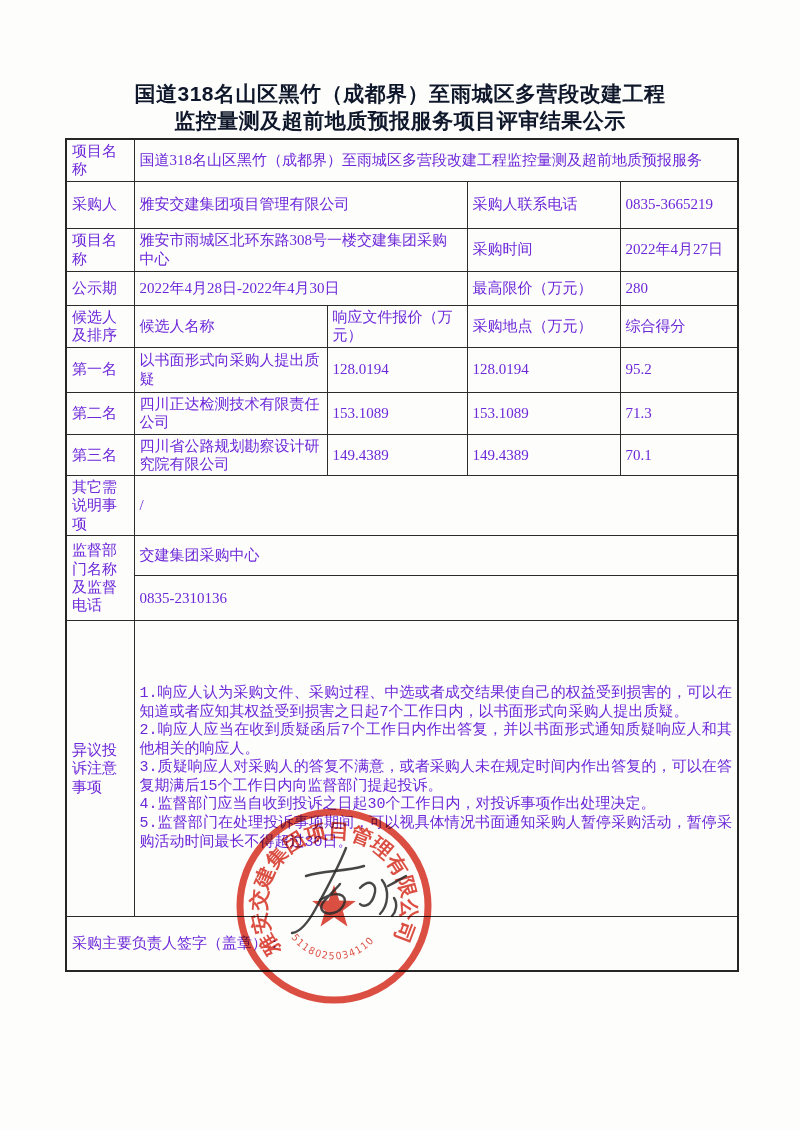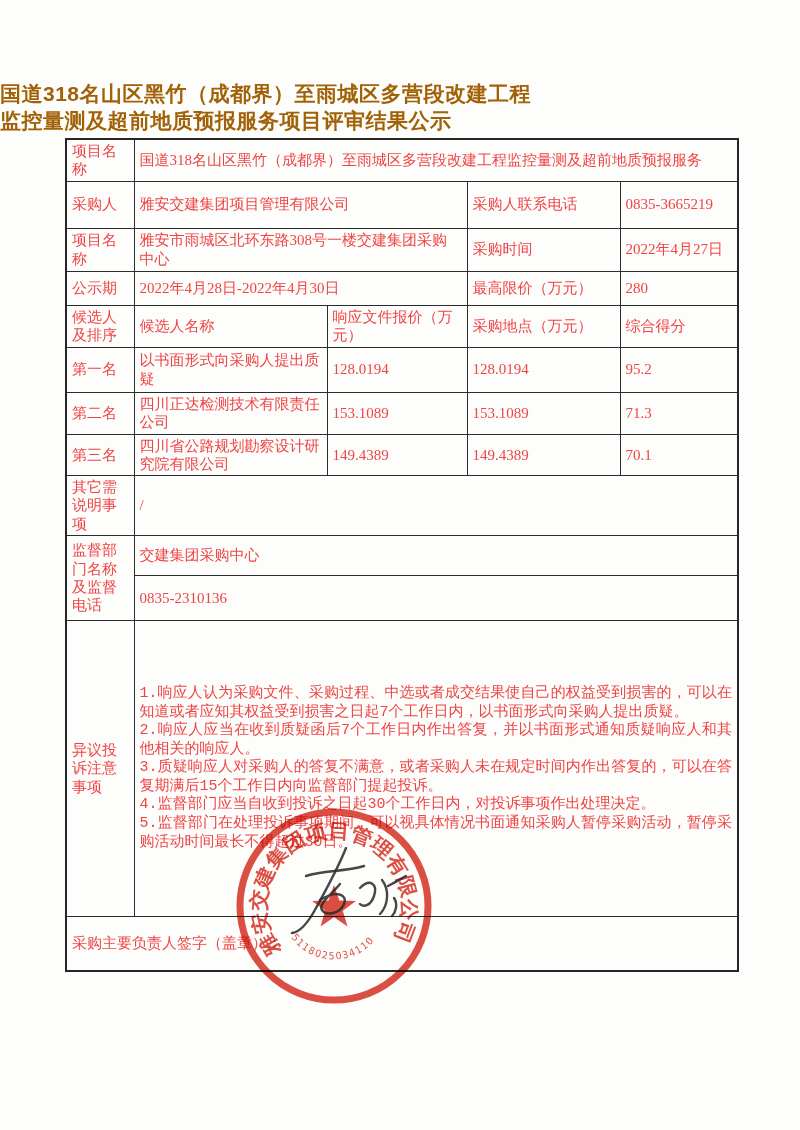--- a/index.html
+++ b/index.html
@@ -6,29 +6,29 @@
   .page {
     position:relative;
     width:800px; height:1130px;
     background:#fdfdfc;
     font-family:"Liberation Serif", serif;
     color:#1c1c1c;
     overflow:hidden;
   }
   .title {
     position:absolute; top:80px; left:0; right:0;
-    text-align:left;
+    text-align:center;
     font-family:"Liberation Sans", sans-serif;
     font-weight:bold; font-size:21px; line-height:27px;
-    letter-spacing:0.5px; color:#a16207;
+    letter-spacing:0.5px; color:#0f172a;
   }
   table.doc {
     position:absolute; left:65px; top:138px; width:672px;
     border-collapse:collapse; table-layout:fixed;
-    font-size:15px; color:#ef4444;
+    font-size:15px; color:#6d28d9;
     border:2px solid #262626;
   }
   table.doc td {
     border:1.7px solid #2c2c2c;
     padding:2px 5px;
     vertical-align:middle;
     line-height:1.22;
     overflow:hidden;
   }
   .lbl { text-align:left; }

